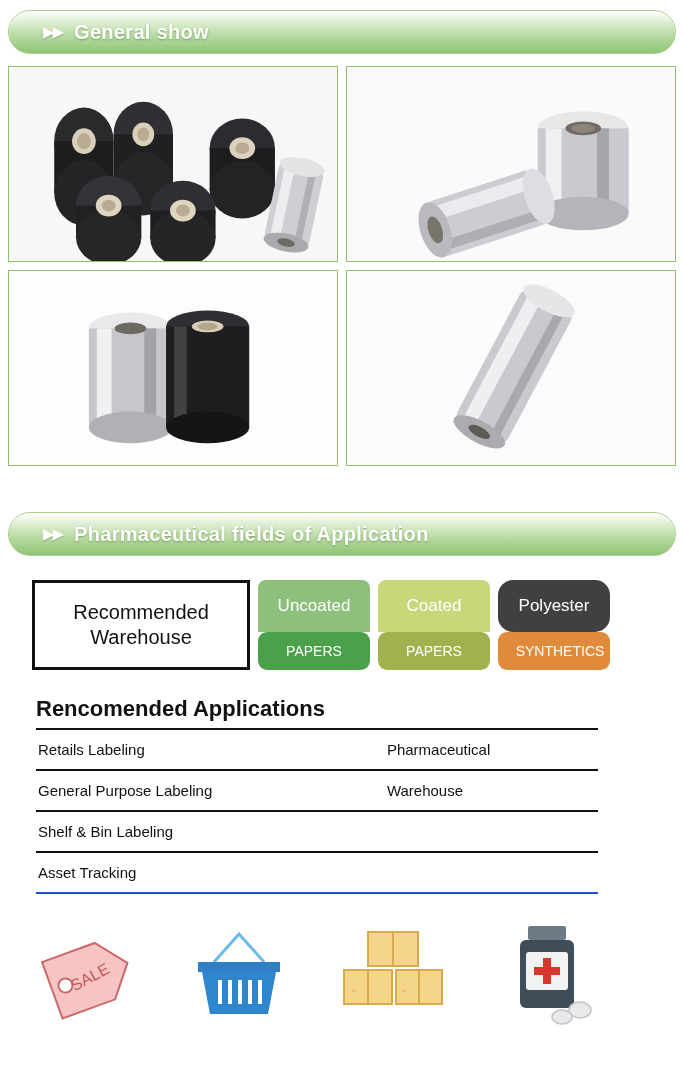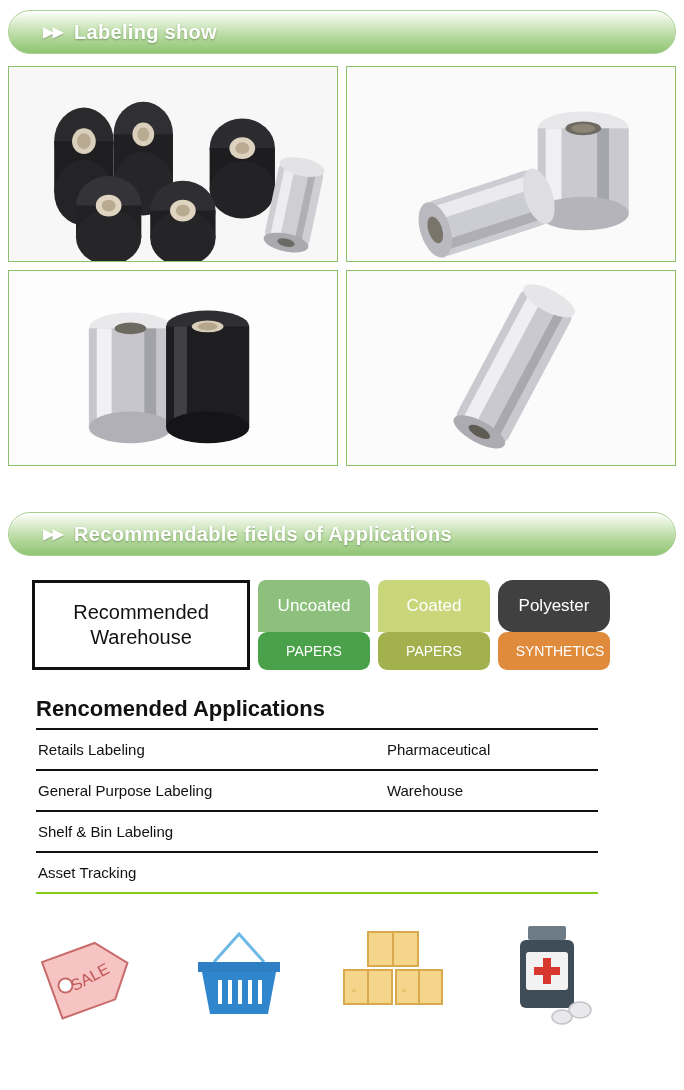--- a/index.html
+++ b/index.html
@@ -132,42 +132,42 @@
     border-collapse: collapse;
     font-size: 15px;
     color: #111;
   }
   table.apps-table tr { height: 41px; }
   table.apps-table td {
     border-top: 2px solid #111;
     padding: 0 0 0 2px;
     vertical-align: middle;
   }
-  table.apps-table tr:last-child td { border-bottom: 2px solid #84cc16; }
+  table.apps-table tr:last-child td { border-bottom: 2px solid #1d4ed8; }
   table.apps-table td.col2 { padding-left: 54px; }
 
   
   .icon-row {
     margin: 22px 0 0 30px;
     display: flex;
     align-items: flex-end;
     gap: 44px;
     height: 110px;
   }
   .icon-row .ico { width: 110px; height: 108px; }
   .icon-row .ico svg { width: 100%; height: 100%; display:block; }
 </style>
 </head>
 <body>
 
 <div class="page">
 
   <div class="banner" style="margin-top:10px;">
     <span class="arrows">▶▶</span>
-    <span class="banner-title">Labeling show</span>
+    <span class="banner-title">General show</span>
   </div>
 
   <div class="grid">
 
     <div class="cell">
       <svg viewBox="0 0 330 196" preserveAspectRatio="xMidYMid meet">
         <rect width="330" height="196" fill="#f7f7f7"></rect>
 
         <g>
           <ellipse cx="75" cy="75" rx="30" ry="34" fill="#2a2a2c"></ellipse>
@@ -276,21 +276,21 @@
           <ellipse cx="167" cy="170" rx="12" ry="5" fill="#5e5a54"></ellipse>
         </g>
       </svg>
     </div>
 
   </div>
 
   <div class="app-section">
     <div class="banner">
       <span class="arrows">▶▶</span>
-      <span class="banner-title">Recommendable fields of Applications</span>
+      <span class="banner-title">Pharmaceutical fields of Application</span>
     </div>
 
     <div class="subs-row">
       <div class="subs-box">
         <span>Recommended</span>
         <span>Warehouse</span>
       </div>
 
       <div class="chip chip-green">
         <div class="chip-top">Uncoated</div>

